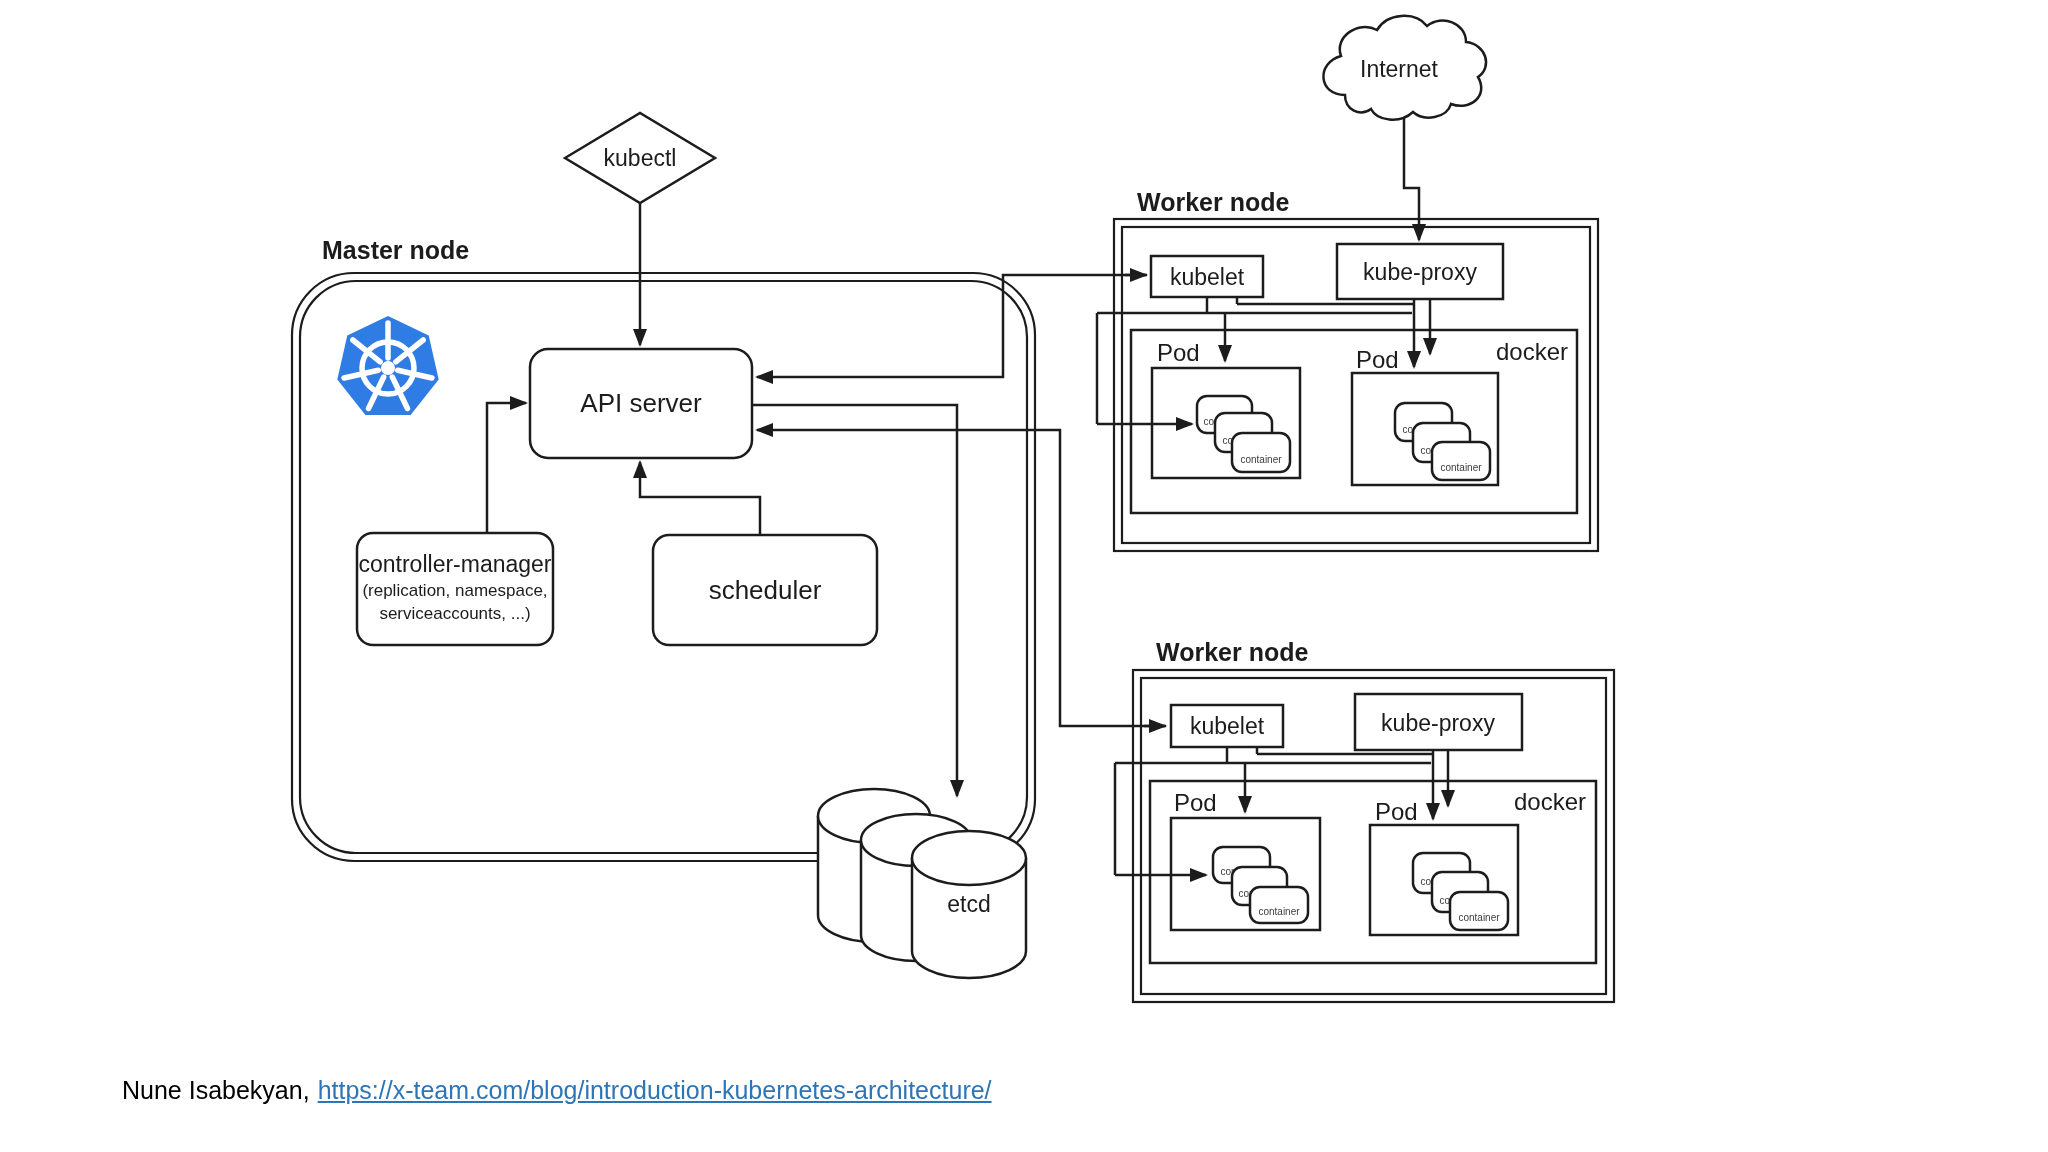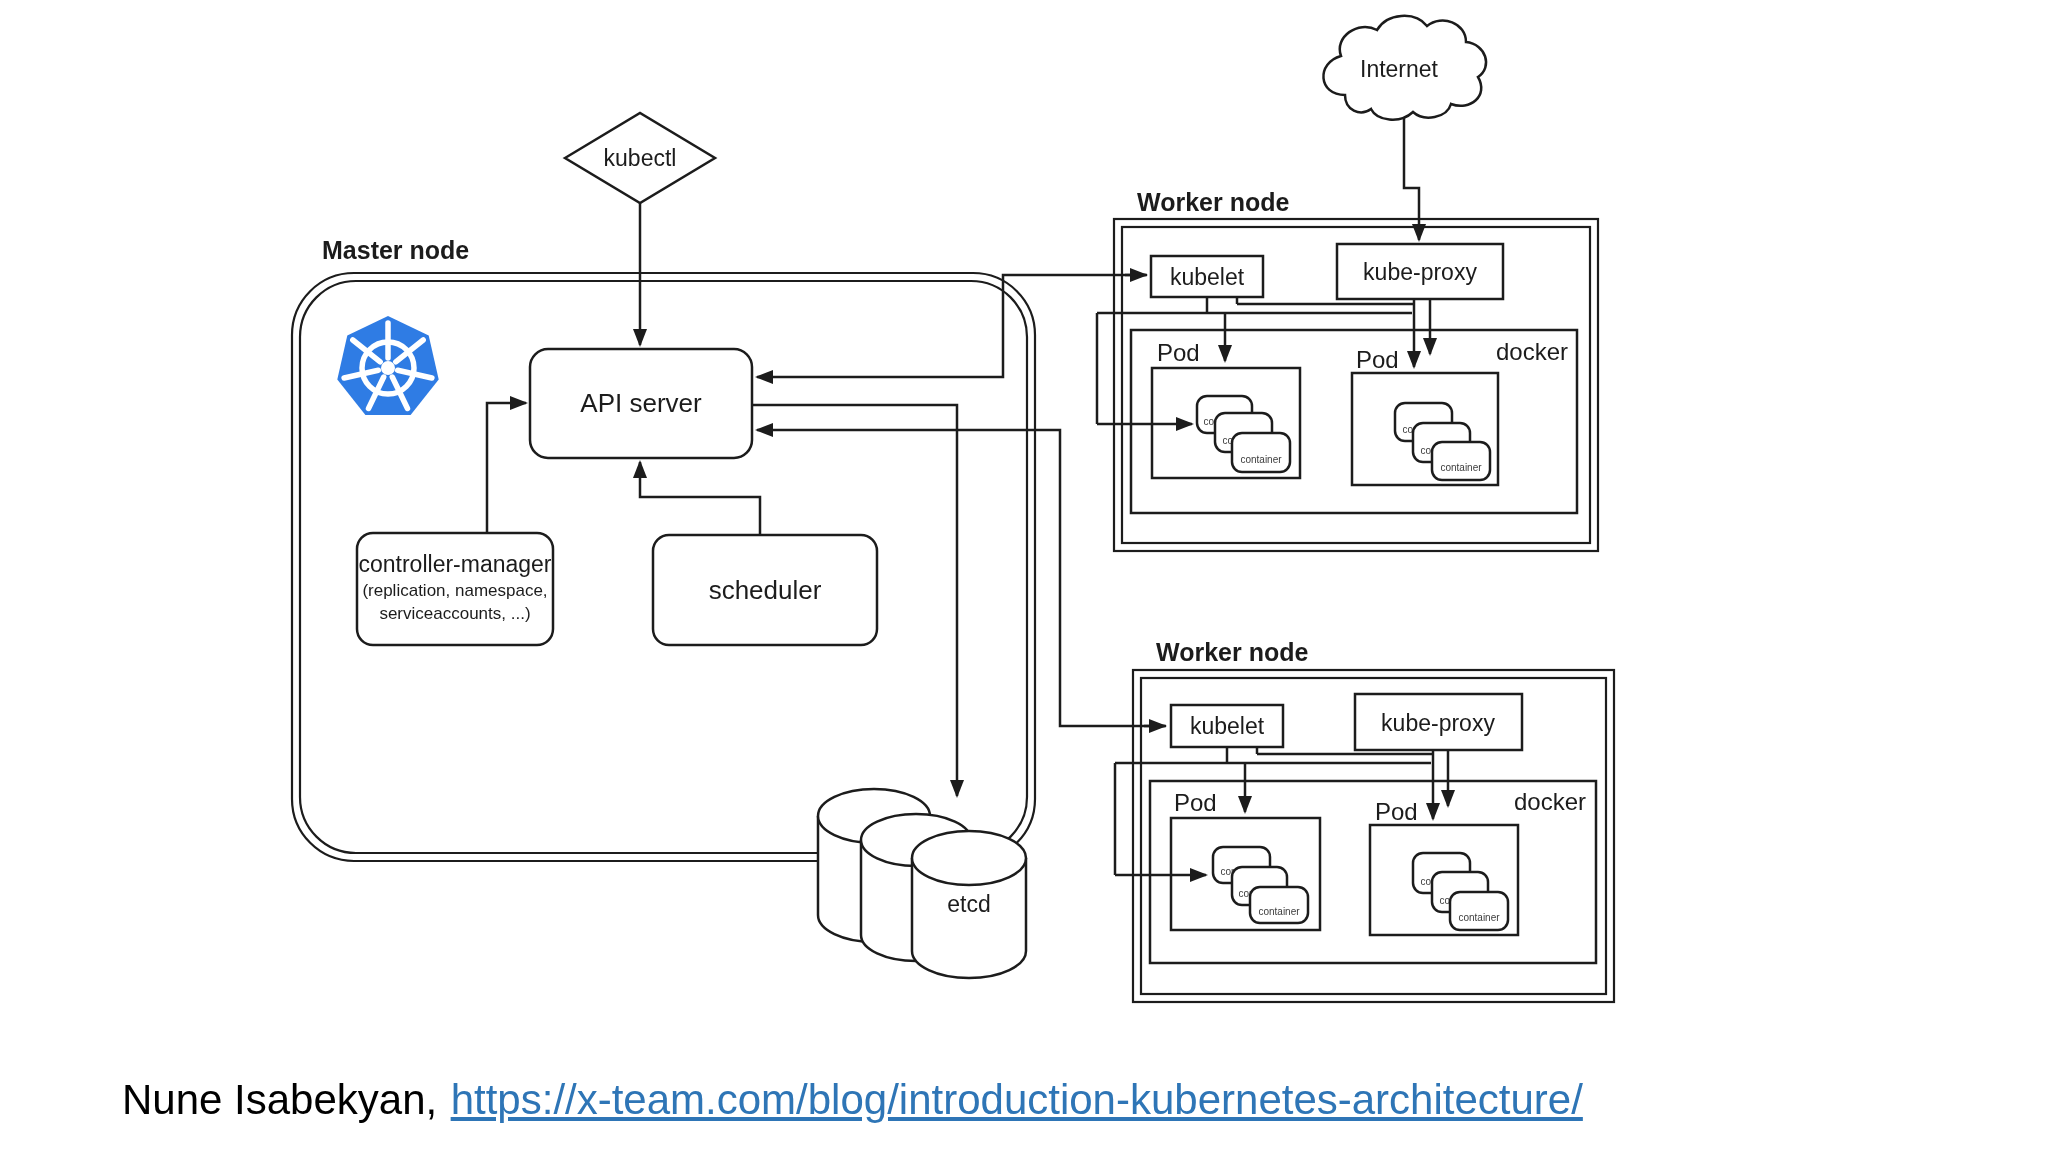--- a/index.html
+++ b/index.html
@@ -24,21 +24,21 @@
   .nofill{fill:none;stroke:var(--line);stroke-width:2.5;}
   .arrfill{fill:var(--line);}
   .lbl{font-size:23px;}
   .lbl-md{font-size:26px;}
   .lbl-bold{font-size:25px;font-weight:bold;}
   .lbl-sub{font-size:17px;}
   .lbl-pod{font-size:24px;}
   .lbl-cont{font-size:10px;fill:#3c3c3c;}
   .attribution{
     position:absolute;left:122px;top:1076px;
-    font-size:42px;color:#000000;white-space:nowrap;text-align:right;
+    font-size:25px;color:#000000;white-space:nowrap;text-align:right;
   }
   .attribution a{
     color:var(--link);
     text-decoration:underline;
     cursor:pointer;
   }
 </style>
 </head>
 <body>
 

